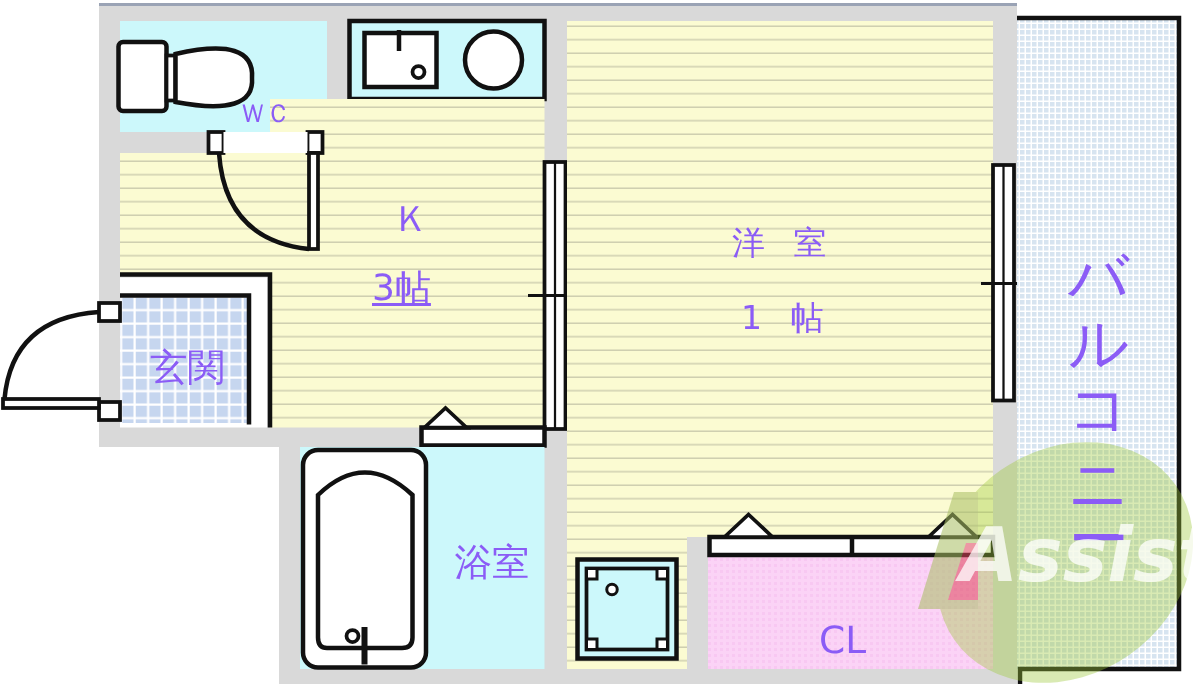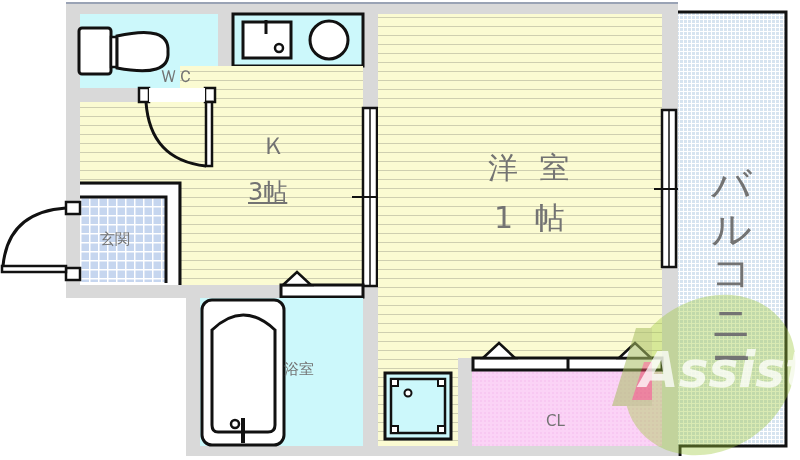--- a/index.html
+++ b/index.html
@@ -1,21 +1,21 @@
 <!DOCTYPE html>
 <html><head>
   <meta charset="utf-8">
   <style>
     html, body { margin: 0; padding: 0; background: #ffffff; }
     body { width: 800px; height: 460px; position: relative; overflow: hidden; font-family: "DejaVu Sans", sans-serif; }
     .plan { position: absolute; left: 0; top: 0; width: 800px; height: 460px; }
-    .lbl { position: absolute; color: #737373; text-align: center; line-height: 1.2; white-space: nowrap; }
-    .lbl.big { font-size: 30px; letter-spacing: 6px; }
+    .lbl { position: absolute; color: #8b5cf6; text-align: center; line-height: 1.2; white-space: nowrap; }
+    .lbl.big { font-size: 22px; letter-spacing: 6px; }
     .lbl.mid { font-size: 24px; }
-    .lbl.sm { font-size: 15px; }
+    .lbl.sm { font-size: 25px; }
     .lbl.vert { writing-mode: vertical-rl; font-size: 40px; letter-spacing: 4px; }
   </style>
 </head>
 <body>
 
 <svg class="plan" viewBox="0 0 800 460" xmlns="http://www.w3.org/2000/svg">
   <defs>
     <pattern id="floorLines" width="10" height="9" patternUnits="userSpaceOnUse">
       <rect width="10" height="9" fill="#fbfbd2"></rect>
       <line x1="0" y1="8.5" x2="10" y2="8.5" stroke="#cfcfb0" stroke-width="1"></line>
@@ -148,16 +148,16 @@
     <path d="M632 400 L644 362 L652 362 L652 400 Z" fill="#e0445a"></path>
   </g>
 </svg>
 
 <div class="lbl sm" style="left:160px; top:66px; font-size:17px;">ＷＣ</div>
 <div class="lbl mid" style="left:262px; top:132px;">Ｋ</div>
 <div class="lbl mid" style="left:248px; top:178px;text-decoration:underline;">3帖</div>
 <div class="lbl big" style="left:488px; top:150px;">洋 室</div>
 <div class="lbl big" style="left:494px; top:200px;">1 帖</div>
 <div class="lbl sm" style="left:100px; top:230px;">玄関</div>
-<div class="lbl sm" style="left:284px; top:360px;">浴室</div>
+<div class="lbl sm" style="left:303px; top:360px;">浴室</div>
 <div class="lbl sm" style="left:546px; top:412px;">CL</div>
 <div class="lbl vert" style="left:708px; top:140px;">バルコニー</div>
 <div class="lbl" style="left:640px; top:340px; font-size:50px; font-weight:bold; font-style:italic; color:rgba(255,255,255,0.75);">Assist</div>
 
 </body></html>

